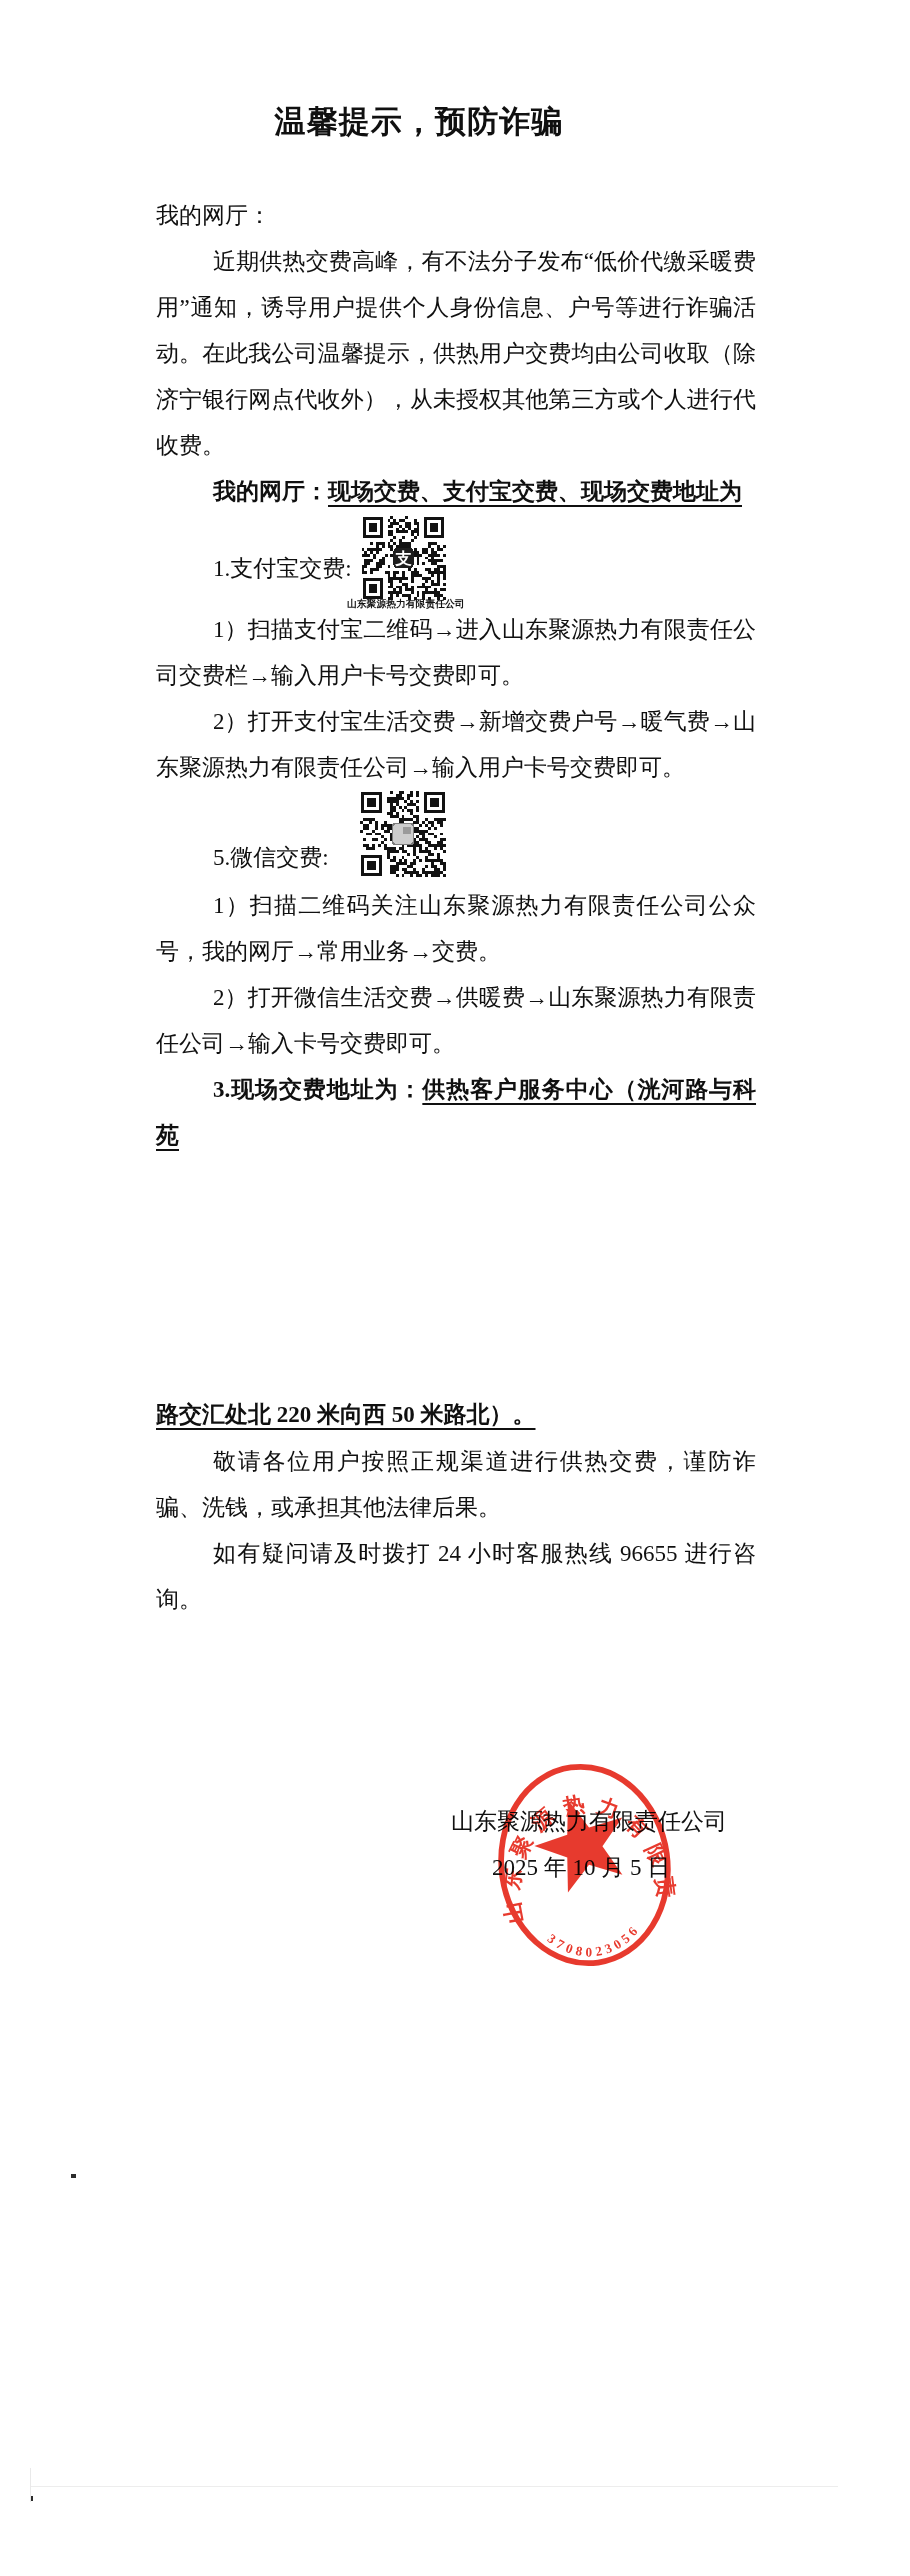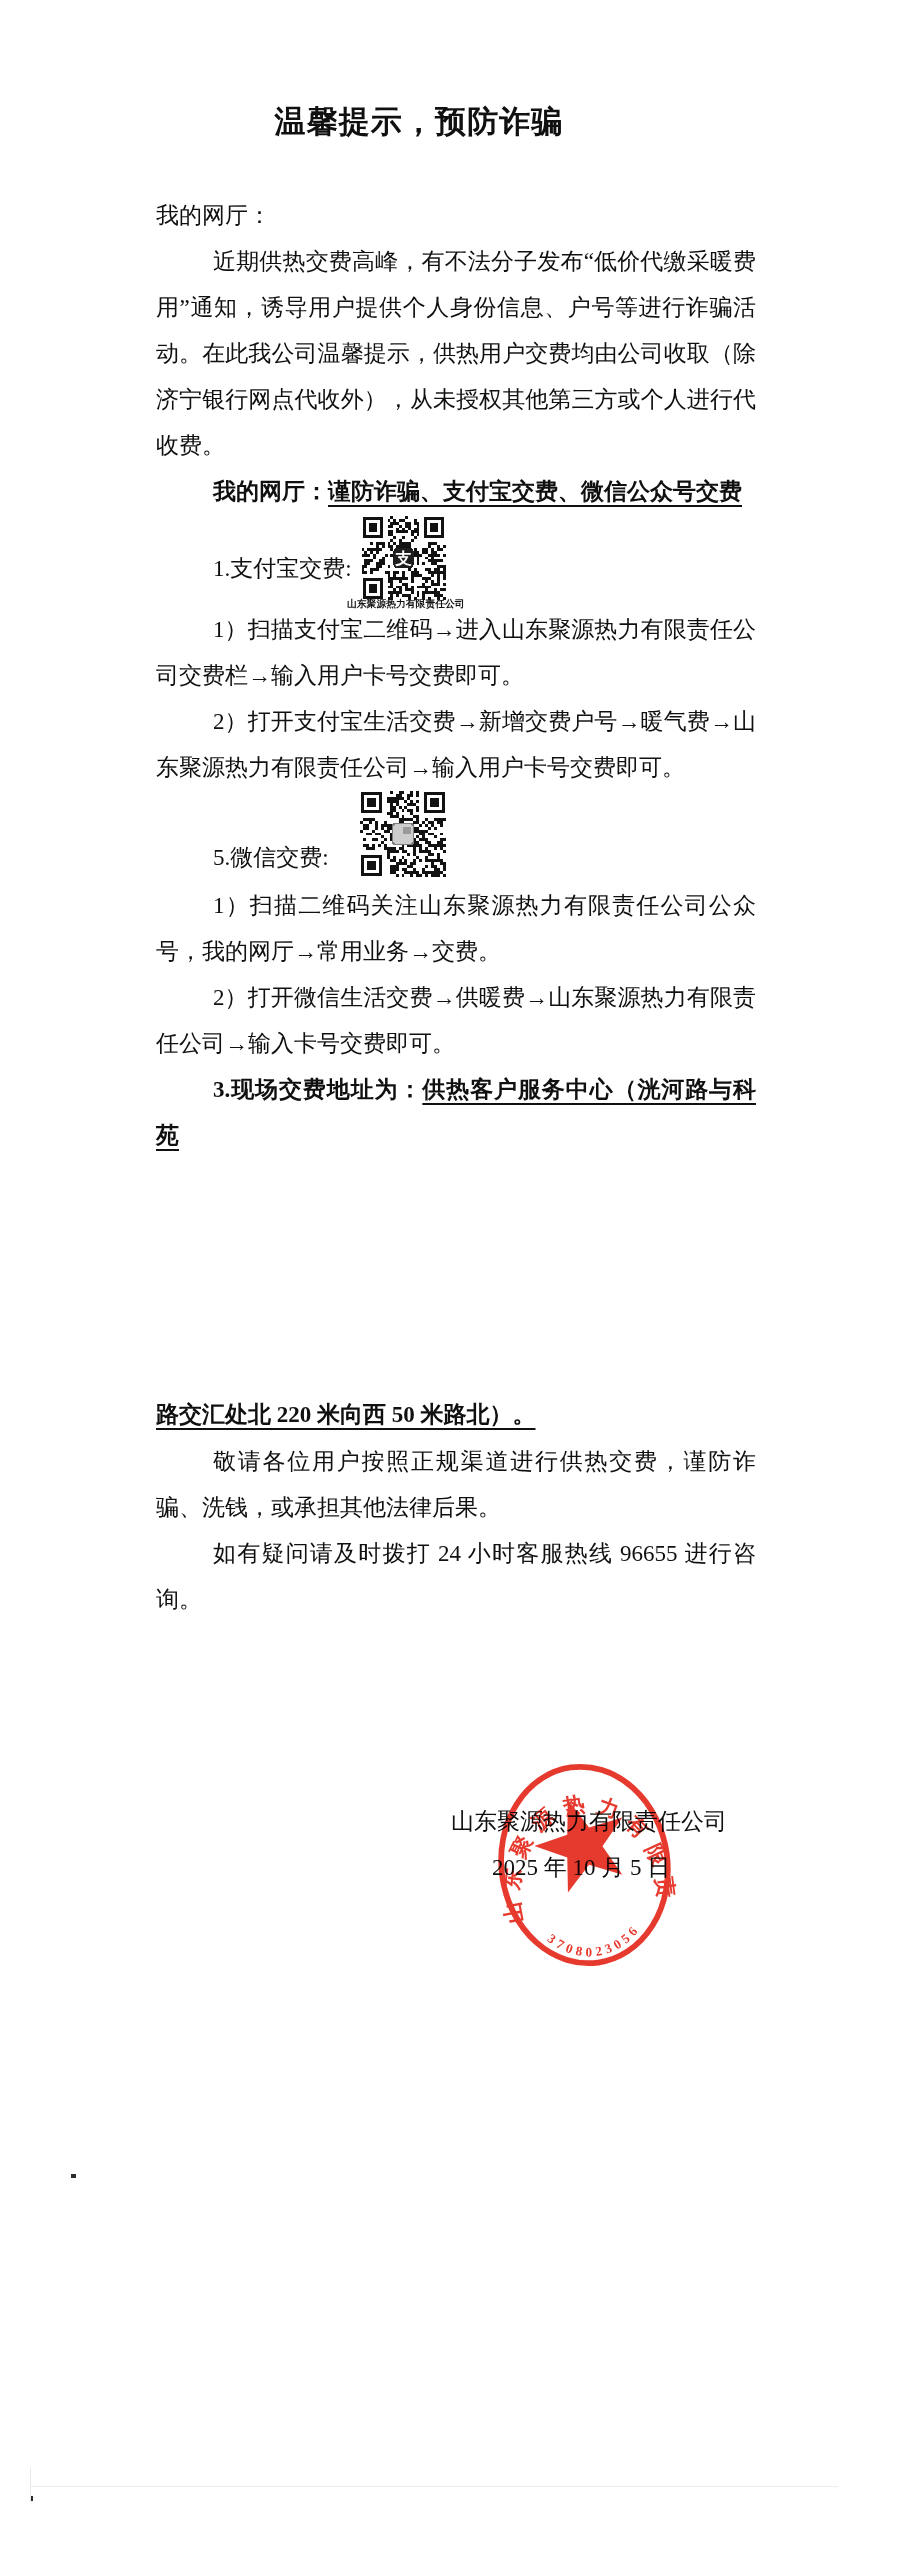--- a/index.html
+++ b/index.html
@@ -48,21 +48,21 @@
 </head>
 <body>
 
 <div class="page">
 
   <div class="abs title">温馨提示，预防诈骗</div>
 
   <div class="abs txt content-w" style="top:193px;">
     <p class="para">我的网厅：</p>
     <p class="para indent">近期供热交费高峰，有不法分子发布“低价代缴采暖费用”通知，诱导用户提供个人身份信息、户号等进行诈骗活动。在此我公司温馨提示，供热用户交费均由公司收取（除济宁银行网点代收外），从未授权其他第三方或个人进行代收费。</p>
-    <p class="para indent bold"><span>我的网厅：</span><span class="u">谨防诈骗、支付宝交费、微信公众号交费</span></p>
+    <p class="para indent bold"><span>我的网厅：</span><span class="u">现场交费、支付宝交费、现场交费地址为</span></p>
   </div>
 
   <div class="abs content-w qr-row" style="top:514px;">
     <span class="qr-label">1.支付宝交费:</span>
     <svg class="qr-box" width="87" height="84" viewBox="0 0 29 29" shape-rendering="crispEdges">
         <rect x="10" y="0" width="1" height="1" fill="#121212"></rect>
         <rect x="15" y="0" width="1" height="1" fill="#121212"></rect>
         <rect x="9" y="1" width="1" height="1" fill="#121212"></rect>
         <rect x="11" y="1" width="1" height="1" fill="#121212"></rect>
         <rect x="13" y="1" width="1" height="1" fill="#121212"></rect>

